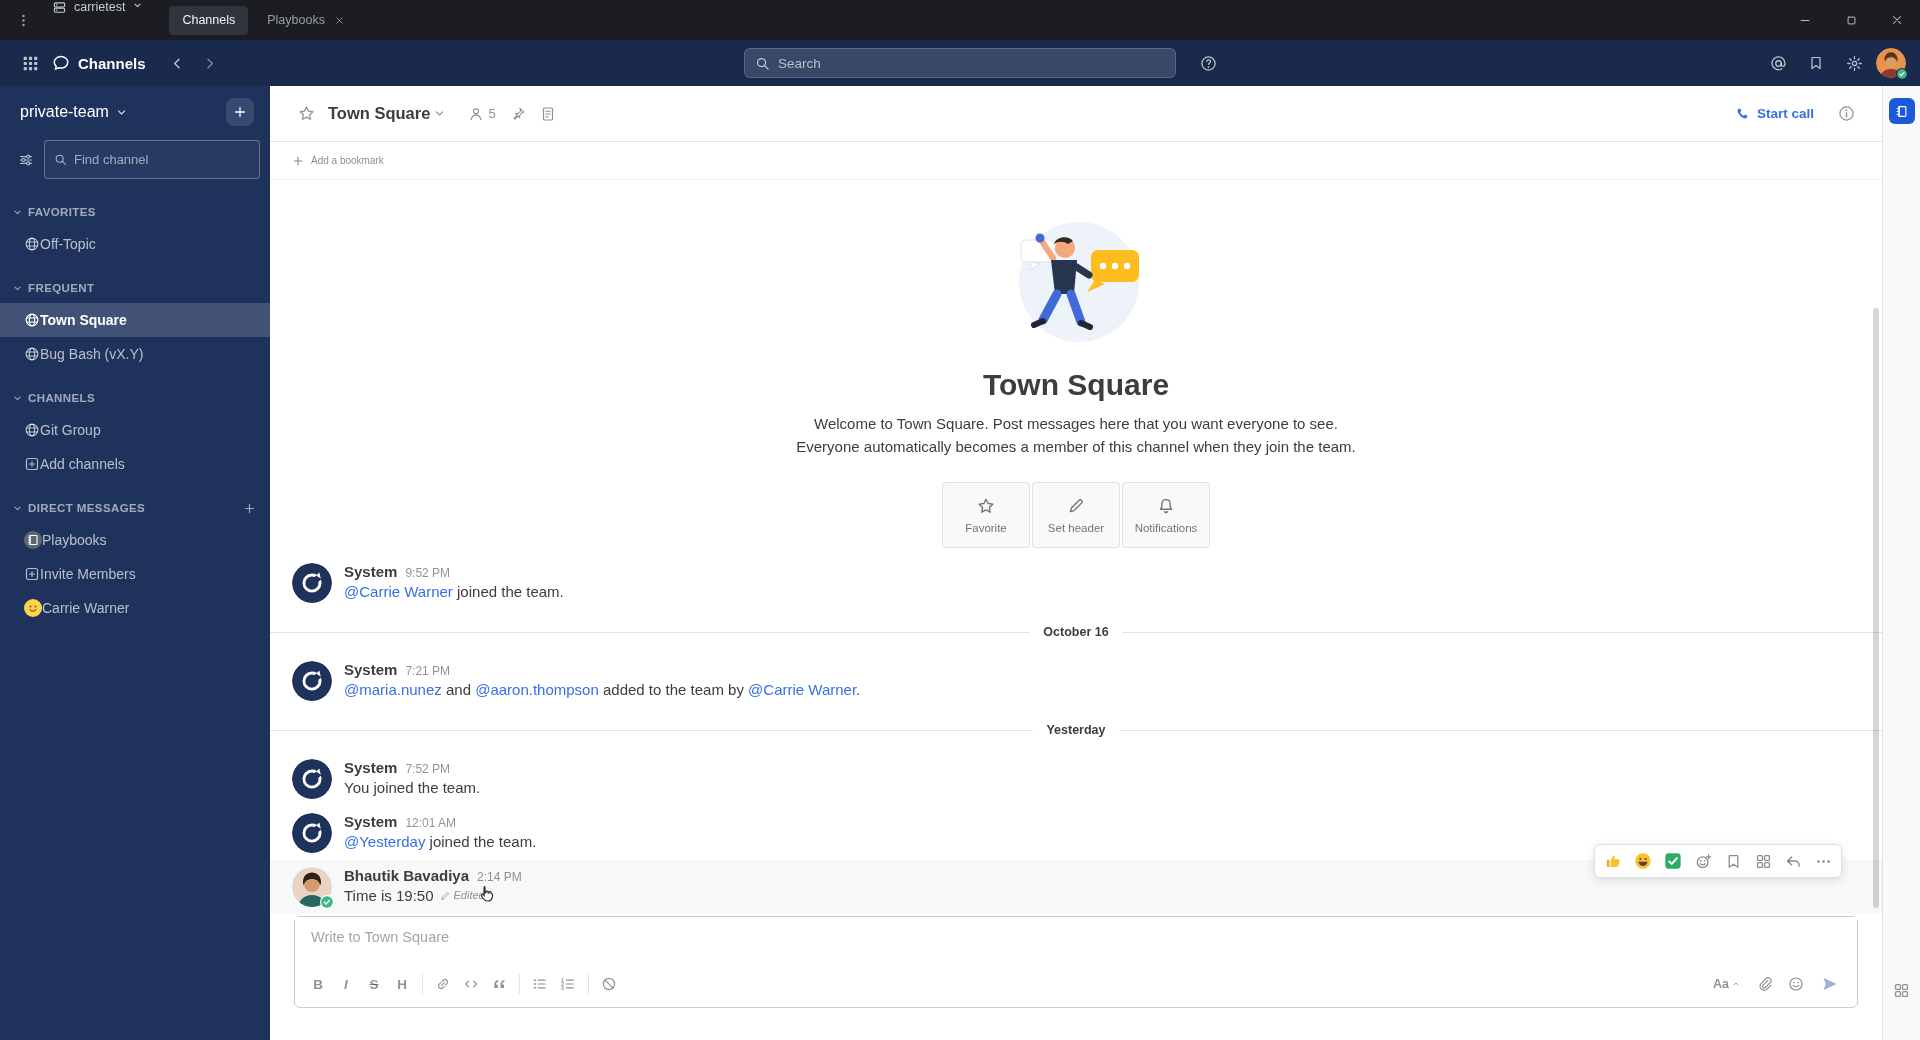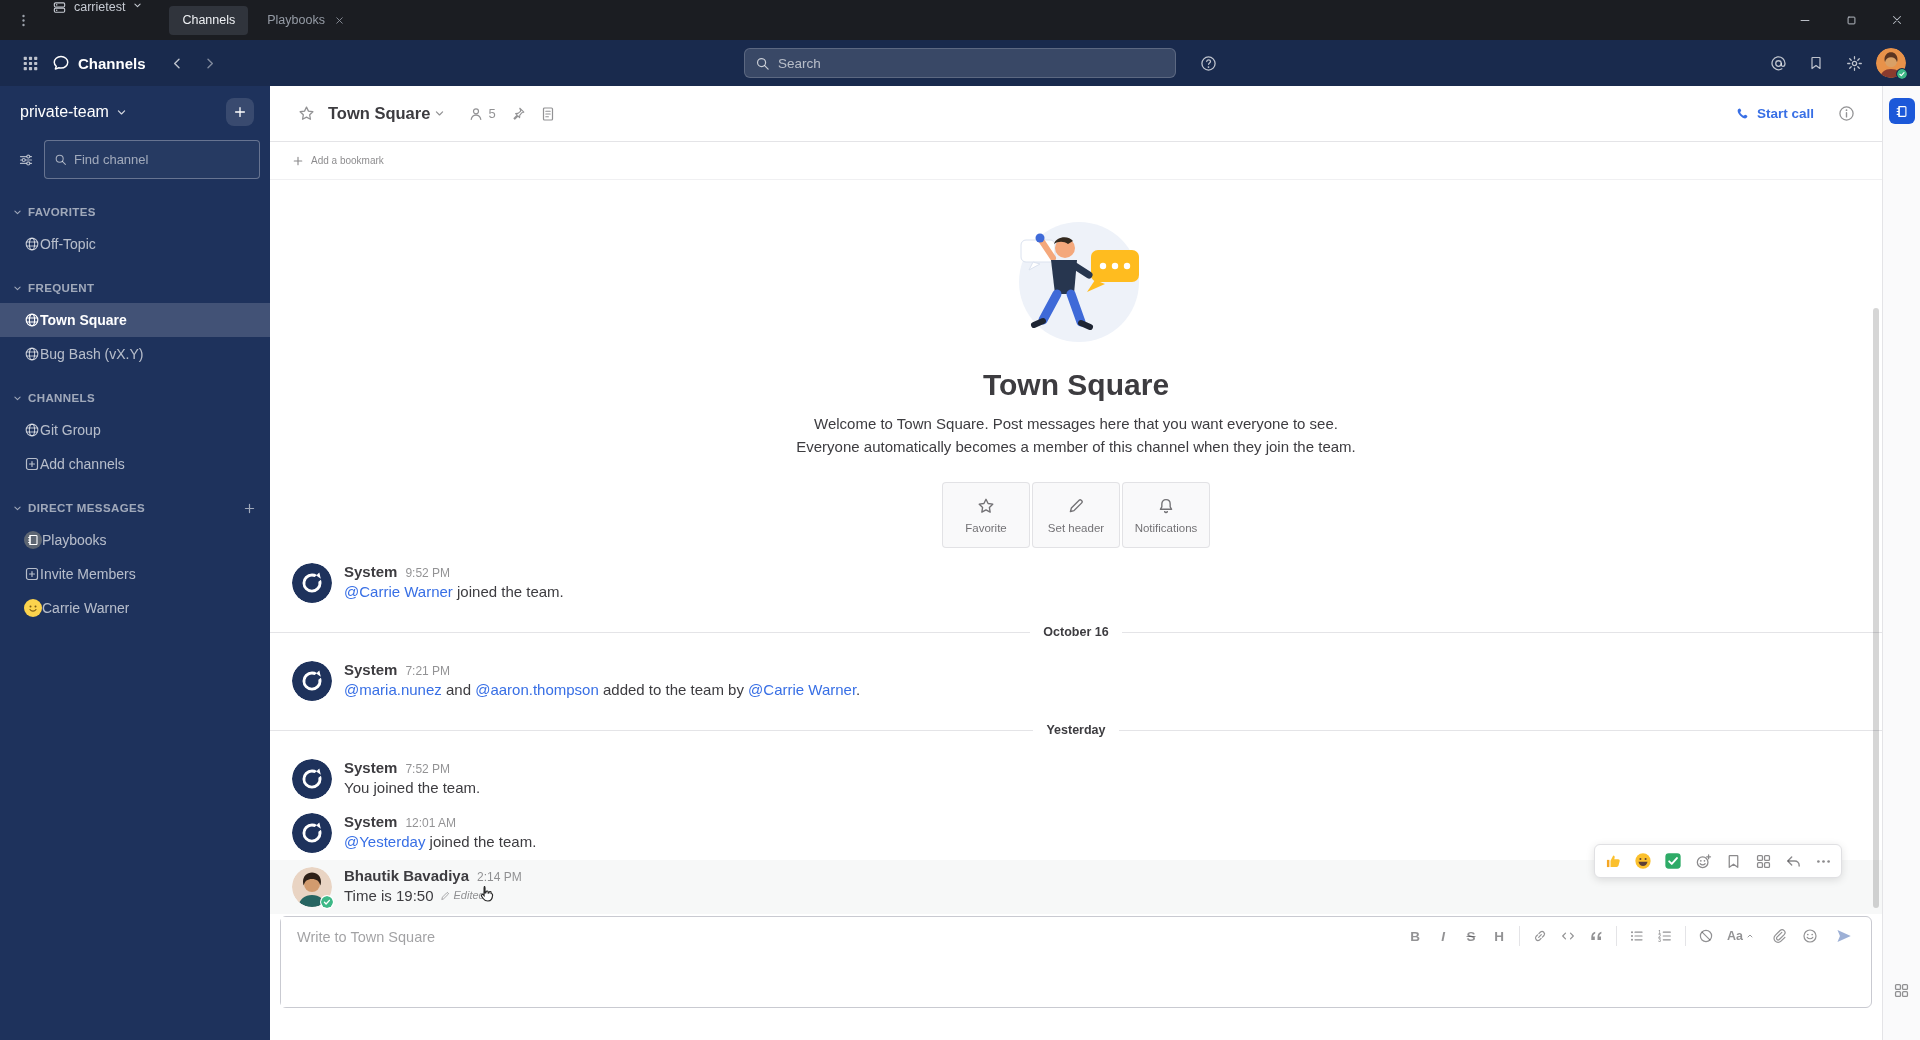--- a/index.html
+++ b/index.html
@@ -97,21 +97,21 @@
   .msg-time{font-size:12px;color:rgba(61,60,64,.56)}
   .msg-body{font-size:15px;line-height:1.45;margin-top:1px}
   .mention{color:#386fe5}
   .edited{display:inline-flex;align-items:center;gap:3px;margin-left:7px;font-size:11px;font-style:italic;color:rgba(61,60,64,.56)}
   .hover-toolbar{position:absolute;top:-16px;right:40px;background:#fff;border:1px solid #e0e0e3;border-radius:6px;
     box-shadow:0 2px 8px rgba(0,0,0,.12);display:flex;align-items:center;padding:2px 3px;z-index:5}
   .ht-btn{width:30px;height:28px;border-radius:4px;color:rgba(61,60,64,.6)}
   .scroll-thumb{position:absolute;right:3px;top:128px;bottom:6px;width:6px;border-radius:3px;background:rgba(0,0,0,.16)}
 
   
-  .composer{height:92px;margin:2px 10px 32px;border:1px solid #c9cad1;border-radius:6px;display:flex;flex-direction:row;background:#fff}
+  .composer{height:92px;margin:2px 24px 32px;border:1px solid #c9cad1;border-radius:6px;display:flex;flex-direction:column;background:#fff}
   .composer textarea{flex:1;border:none;outline:none;resize:none;padding:12px 16px 2px;font-family:"Liberation Sans",sans-serif;
     font-size:14.5px;color:#3d3c40}
   .composer textarea::placeholder{color:rgba(61,60,64,.48)}
   .composer-toolbar{height:42px;display:flex;align-items:center;padding:0 10px 4px 9px}
   .fbtn{width:28px;height:26px;border-radius:4px;color:rgba(61,60,64,.56);font-size:13.5px;font-weight:700}
   .fbtn.italic{font-style:italic}
   .fbtn.strike{text-decoration:line-through}
   .tb-divider{width:1px;height:20px;background:#e4e4e7;margin:0 6px}
   .composer-right{margin-left:auto;display:flex;align-items:center;gap:3px}
   .fmt-toggle{display:flex;align-items:center;gap:2px;height:26px;padding:0 7px;border-radius:4px;

